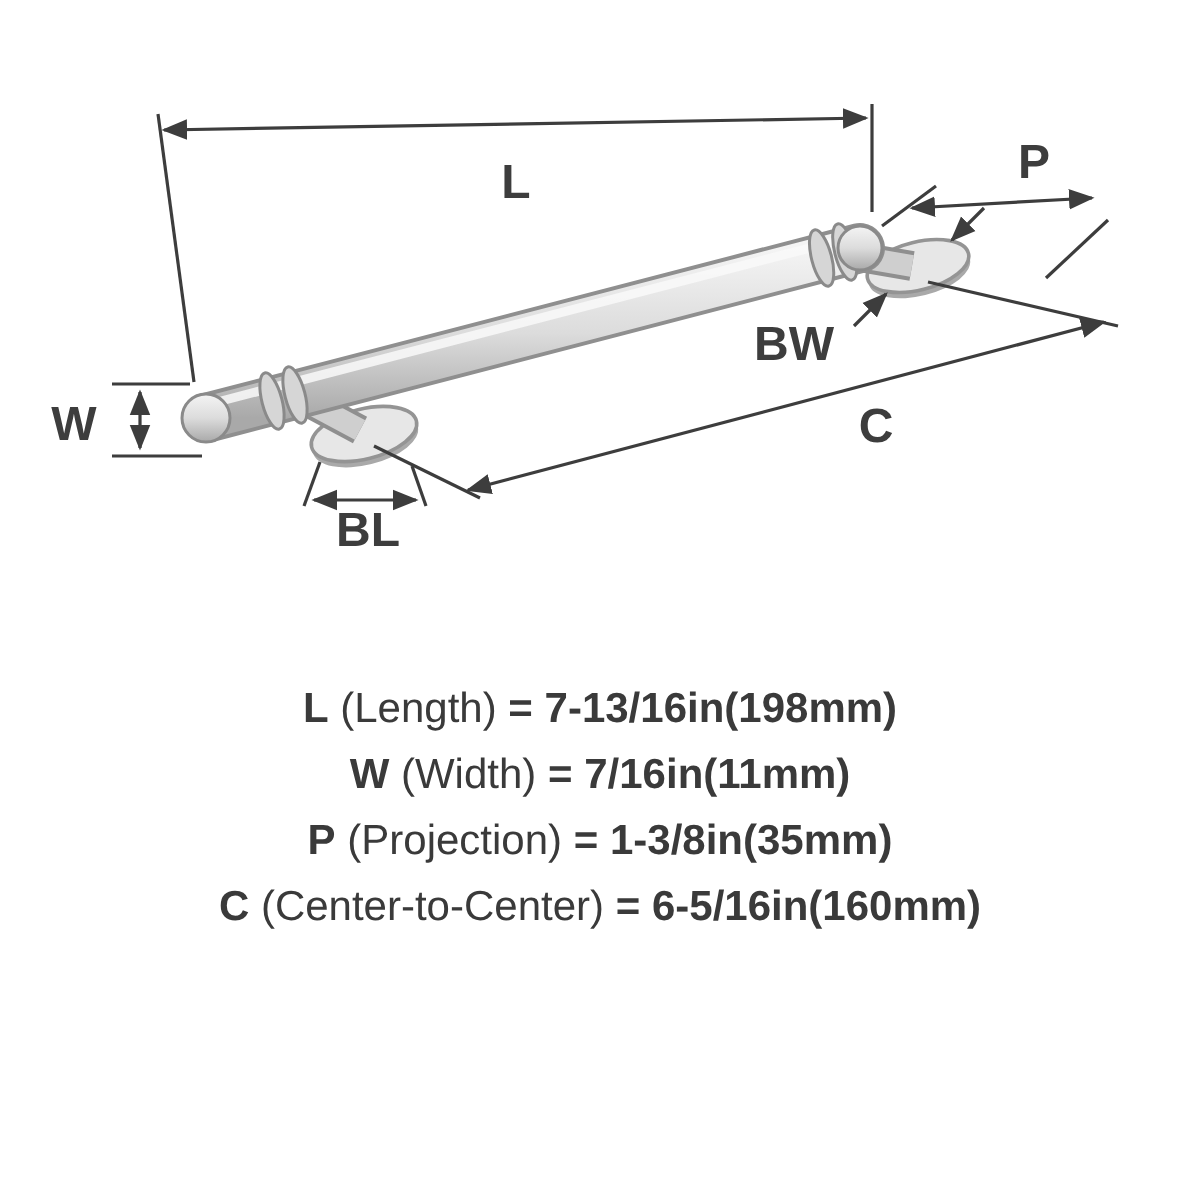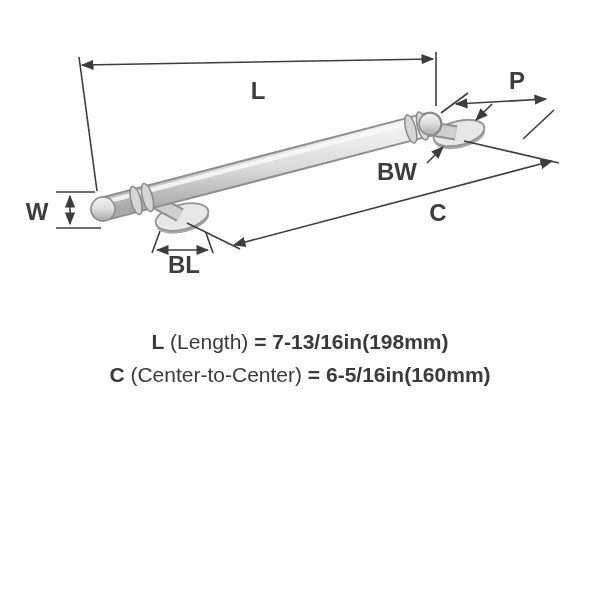--- a/index.html
+++ b/index.html
@@ -13,21 +13,21 @@
   }
   svg { display: block; }
   .dimlbl text {
     font-family: "Liberation Sans", sans-serif;
     font-weight: bold;
     font-size: 24px;
     fill: #3d3d3d;
     text-anchor: middle;
   }
   .specs {
-    margin-top: 23px;
+    margin-top: 36px;
     text-align: center;
     color: #3a3a3a;
     font-size: 21px;
     line-height: 33px;
   }
   .specs .abbr, .specs .eq, .specs .val { font-weight: 700; }
   .specs .name { font-weight: 400; }
 </style>
 </head>
 <body>
@@ -122,20 +122,32 @@
   </svg>
 
   <div class="specs">
     <div class="spec-line">
       <span class="abbr">L</span>
       <span class="name">(Length)</span>
       <span class="eq">=</span>
       <span class="val">7-13/16in(198mm)</span>
     </div>
     <div class="spec-line">
+      <span class="abbr">W</span>
+      <span class="name">(Width)</span>
+      <span class="eq">=</span>
+      <span class="val">7/16in(11mm)</span>
+    </div>
+    <div class="spec-line">
+      <span class="abbr">P</span>
+      <span class="name">(Projection)</span>
+      <span class="eq">=</span>
+      <span class="val">1-3/8in(35mm)</span>
+    </div>
+    <div class="spec-line">
       <span class="abbr">C</span>
       <span class="name">(Center-to-Center)</span>
       <span class="eq">=</span>
       <span class="val">6-5/16in(160mm)</span>
     </div>
   </div>
 
 </div>
 
 </body></html>

